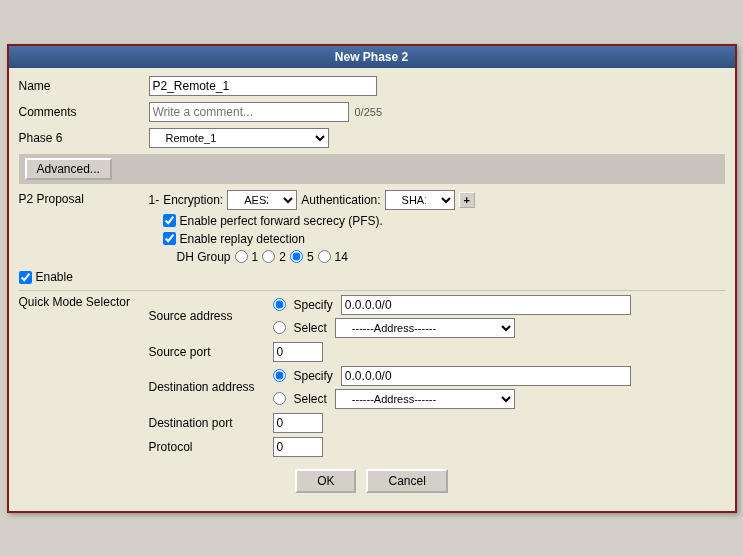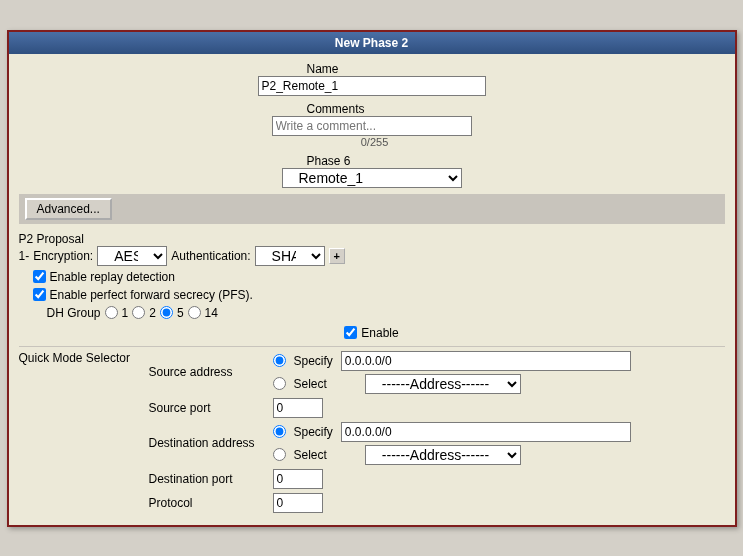--- a/index.html
+++ b/index.html
@@ -28,21 +28,20 @@
       font-weight: bold;
     }
     .content {
       padding: 8px 10px;
       background: #ece9d8;
     }
     .form-row {
       display: flex;
       align-items: center;
       margin-bottom: 6px;
-      flex-direction: column;
     }
     .label {
       width: 130px;
       min-width: 130px;
       font-size: 12px;
       color: #000;
     }
     .label-top {
       align-self: flex-start;
       padding-top: 2px;
@@ -50,21 +49,21 @@
     input[type="text"] {
       border: 1px solid #7b7b7b;
       background: white;
       padding: 1px 3px;
       font-size: 12px;
       height: 20px;
     }
     select {
       border: 1px solid #7b7b7b;
       background: white;
-      font-size: 14px;
+      font-size: 11px;
       height: 20px;
       padding: 0 12px;
     }
     .advanced-btn {
       background: #d4d0c8;
       border: 2px outset #ffffff;
       padding: 2px 10px;
       font-size: 12px;
       cursor: pointer;
       margin-left: 0;
@@ -112,21 +111,21 @@
       cursor: pointer;
       font-weight: bold;
     }
     .keylife-content {
       display: flex;
       align-items: center;
       gap: 6px;
     }
     .autokey-content {
       display: flex;
-      align-items: flex-start;
+      align-items: flex-end;
       gap: 4px;
     }
     .section-separator {
       background: #c8c4bc;
       height: 1px;
       margin: 4px 0;
     }
     .qms-section {
       display: flex;
       margin-bottom: 4px;
@@ -158,22 +157,21 @@
     }
     .specify-row {
       display: flex;
       align-items: center;
       gap: 8px;
     }
     .addr-input {
       width: 290px;
     }
     .addr-select {
-      width: 156px;
-      margin-left: 30px;
+      width: 180px;
     }
     .port-input {
       width: 50px;
     }
     .footer {
       display: flex;
       justify-content: center;
       gap: 10px;
       padding: 8px 0 10px 0;
     }
@@ -238,25 +236,25 @@
           <span>Authentication:</span>
           <select class="auth-select">
             <option>SHA1</option>
             <option>MD5</option>
             <option>SHA256</option>
           </select>
           <button class="plus-btn">+</button>
         </div>
         <div class="checkbox-row">
           <input type="checkbox" checked="" style="">
-          <span>Enable replay detection</span>
+          <span>Enable perfect forward secrecy (PFS).</span>
         </div>
         <div class="checkbox-row">
           <input type="checkbox" checked="" style="">
-          <span>Enable perfect forward secrecy (PFS).</span>
+          <span>Enable replay detection</span>
         </div>
         <div class="dh-row">
           <span>DH Group</span>
           <input type="radio" name="dh" style=""> 
             <span>1</span>
           <input type="radio" name="dh" style=""> 
             <span>2</span>
           <input type="radio" name="dh" checked="" style=""> 
             <span>5</span>
           <input type="radio" name="dh" style=""> 
@@ -324,14 +322,18 @@
           <input type="text" class="port-input" value="0" style="">
         </div>
 
         <div class="qms-row">
           <div class="qms-sublabel">Protocol</div>
           <input type="text" class="port-input" value="0" style="">
         </div>
       </div>
     </div>
 
+    <div class="footer">
+      <button class="ok-btn">OK</button>
+      <button class="cancel-btn">Cancel</button>
+    </div>
   </div>
 </div>
 
 </body></html>

